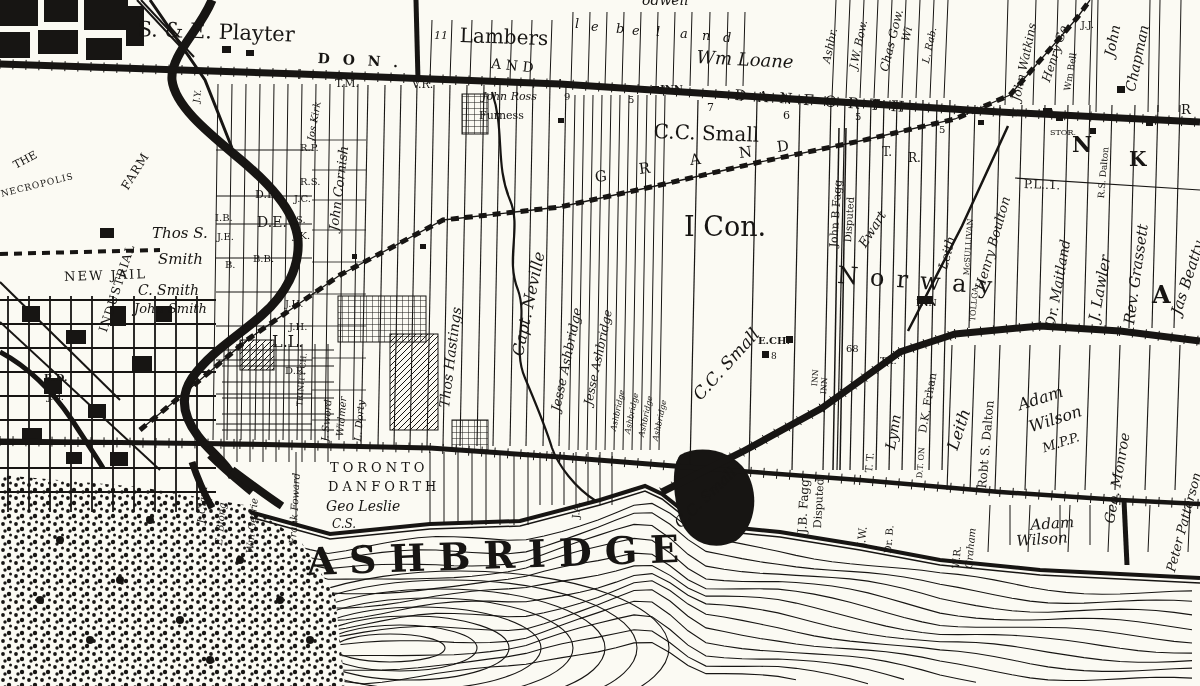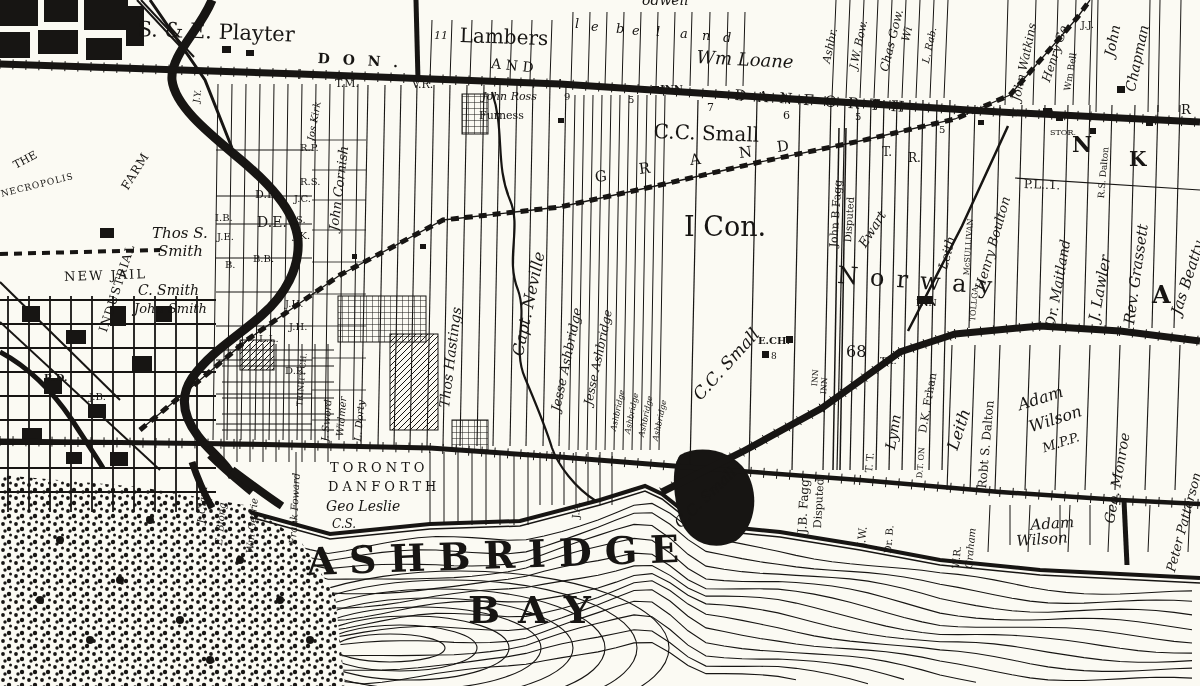--- a/index.html
+++ b/index.html
@@ -615,21 +615,21 @@
       <span class="lbl" style="left: 969px; top: 321px; font-size: 8px; transform: rotate(-85deg);">TOLLGA.</span>
       <span class="lbl" style="left: 1044px; top: 326px; font-size: 14px; font-style: italic; transform: rotate(-80deg);">Dr. Maitland</span>
       <span class="lbl" style="left: 1087px; top: 320px; font-size: 15px; font-style: italic; transform: rotate(-80deg);">J. Lawler</span>
       <span class="lbl" style="left: 1122px; top: 323px; font-size: 15px; font-style: italic; transform: rotate(-82deg);">Rev. Grassett</span>
       <span class="lbl" style="left: 1169px; top: 312px; font-size: 15px; font-style: italic; transform: rotate(-72deg);">Jas Beatty</span>
       <span class="lbl" style="left: 758px; top: 336px; font-size: 10px; font-weight: bold;">E.CH.</span>
       <span class="lbl" style="left: 771px; top: 352px; font-size: 9px;">8</span>
       <span class="lbl" style="left: 916px; top: 299px; font-size: 9px; font-weight: bold;">INN</span>
       <span class="lbl" style="left: 811px; top: 386px; font-size: 8px; transform: rotate(-85deg);">INN</span>
       <span class="lbl" style="left: 820px; top: 394px; font-size: 8px; transform: rotate(-85deg);">INN</span>
-      <span class="lbl" style="left: 846px; top: 344px; font-size: 16px;">68</span>
+      <span class="lbl" style="left: 846px; top: 344px; font-size: 10px;">68</span>
       <span class="lbl" style="left: 880px; top: 356px; font-size: 10px;">T.T.</span>
       <span class="lbl" style="left: 864px; top: 472px; font-size: 10px; transform: rotate(-85deg);">T. T.</span>
       <span class="lbl" style="left: 916px; top: 478px; font-size: 8px; transform: rotate(-85deg);">D.T. ON</span>
       <span class="lbl" style="left: 884px; top: 448px; font-size: 14px; font-style: italic; transform: rotate(-80deg);">Lynn</span>
       <span class="lbl" style="left: 918px; top: 432px; font-size: 11px; transform: rotate(-80deg);">D.K. Frhan</span>
       <span class="lbl" style="left: 945px; top: 447px; font-size: 16px; font-style: italic; transform: rotate(-72deg);">Leith</span>
       <span class="lbl" style="left: 797px; top: 533px; font-size: 12px; transform: rotate(-87deg);">J.B. Fagg</span>
       <span class="lbl" style="left: 813px; top: 528px; font-size: 11px; transform: rotate(-87deg);">Disputed</span>
       <span class="lbl" style="left: 857px; top: 546px; font-size: 11px; transform: rotate(-85deg);">J.W.</span>
       <span class="lbl" style="left: 883px; top: 553px; font-size: 10px; transform: rotate(-85deg);">Dr. B.</span>
@@ -664,44 +664,43 @@
       <span class="lbl" style="left: 296px; top: 215px; font-size: 10px;">S.</span>
       <span class="lbl" style="left: 293px; top: 231px; font-size: 10px;">J.K.</span>
       <span class="lbl" style="left: 255px; top: 190px; font-size: 11px;">D.B.</span>
       <span class="lbl" style="left: 257px; top: 216px; font-size: 14px;">D.E.</span>
       <span class="lbl" style="left: 253px; top: 254px; font-size: 10px;">B.B.</span>
       <span class="lbl" style="left: 285px; top: 299px; font-size: 10px;">J.H.</span>
       <span class="lbl" style="left: 289px; top: 322px; font-size: 10px;">J.H.</span>
       <span class="lbl" style="left: 215px; top: 213px; font-size: 10px;">I.B.</span>
       <span class="lbl" style="left: 217px; top: 232px; font-size: 10px;">J.E.</span>
       <span class="lbl" style="left: 225px; top: 260px; font-size: 10px;">B.</span>
-      <span class="lbl" style="left: 259px; top: 334px; font-size: 10px;">L.L.</span>
+      <span class="lbl" style="left: 272px; top: 334px; font-size: 16px;">L.L.</span>
       <span class="lbl" style="left: 285px; top: 366px; font-size: 10px;">D.B.</span>
       <span class="lbl" style="left: 44px; top: 373px; font-size: 10px; font-weight: bold;">R.D.</span>
-      <span class="lbl" style="left: 47px; top: 392px; font-size: 10px; margin-left: 42px;">J.B.</span>
+      <span class="lbl" style="left: 47px; top: 392px; font-size: 10px;">J.B.</span>
       <span class="lbl" style="left: 12px; top: 162px; font-size: 11px; transform: rotate(-28deg);">THE</span>
       <span class="lbl" style="left: 0px; top: 190px; font-size: 9px; letter-spacing: 1px; transform: rotate(-14deg);">NECROPOLIS</span>
       <span class="lbl" style="left: 98px; top: 330px; font-size: 12px; letter-spacing: 1px; transform: rotate(-72deg);">INDUSTRIAL</span>
       <span class="lbl" style="left: 120px; top: 186px; font-size: 12px; letter-spacing: 1px; transform: rotate(-58deg);">FARM</span>
       <span class="lbl" style="left: 64px; top: 271px; font-size: 13px; letter-spacing: 2px; transform: rotate(-2deg);">NEW JAIL</span>
       <span class="lbl" style="left: 152px; top: 226px; font-size: 15px; font-style: italic;">Thos S.</span>
-      <span class="lbl" style="left: 158px; top: 244px; font-size: 15px; font-style: italic;">Smith</span>
+      <span class="lbl" style="left: 158px; top: 252px; font-size: 15px; font-style: italic;">Smith</span>
       <span class="lbl" style="left: 138px; top: 284px; font-size: 14px; font-style: italic;">C. Smith</span>
       <span class="lbl" style="left: 134px; top: 303px; font-size: 13px; font-style: italic;">John Smith</span>
       <span class="lbl" style="left: 482px; top: 92px; font-size: 11px; font-style: italic;">John Ross</span>
       <span class="lbl" style="left: 479px; top: 111px; font-size: 11px; ">Furness</span>
       <span class="lbl" style="left: 296px; top: 406px; font-size: 8px; transform: rotate(-85deg);">TRINITY CH.</span>
       <span class="lbl" style="left: 320px; top: 441px; font-size: 10px; font-style: italic; transform: rotate(-85deg);">J. Sword</span>
       <span class="lbl" style="left: 335px; top: 436px; font-size: 10px; font-style: italic; transform: rotate(-85deg);">Widmer</span>
       <span class="lbl" style="left: 353px; top: 441px; font-size: 10px; font-style: italic; transform: rotate(-85deg);">L. Dorty</span>
       <span class="lbl" style="left: 196px; top: 523px; font-size: 10px; font-style: italic; transform: rotate(-85deg);">J. Clark</span>
       <span class="lbl" style="left: 214px; top: 545px; font-size: 10px; font-style: italic; transform: rotate(-85deg);">E. Blong</span>
       <span class="lbl" style="left: 245px; top: 553px; font-size: 10px; font-style: italic; transform: rotate(-85deg);">Wm Gerrie</span>
       <span class="lbl" style="left: 288px; top: 544px; font-size: 10px; font-style: italic; transform: rotate(-87deg);">Frank Foward</span>
       <span class="lbl" style="left: 571px; top: 518px; font-size: 10px; transform: rotate(-85deg);">J.A.</span>
       <span class="lbl" style="left: 330px; top: 462px; font-size: 13px; letter-spacing: 4px;">TORONTO</span>
       <span class="lbl" style="left: 328px; top: 481px; font-size: 13px; letter-spacing: 4px;">DANFORTH</span>
       <span class="lbl" style="left: 326px; top: 500px; font-size: 14px; font-style: italic;">Geo Leslie</span>
       <span class="lbl" style="left: 332px; top: 519px; font-size: 12px; font-style: italic;">C.S.</span>
       <span class="lbl" style="left: 306px; top: 544px; font-size: 38px; letter-spacing: 13px; font-weight: bold; transform: rotate(-2deg);">ASHBRIDGE</span>
-      <span class="lbl" style="left: 468px; top: 592px; font-size: 38px; letter-spacing: 18px; font-weight: bold;">BAY</span>
     </div>
 </div>
 
 </body></html>

